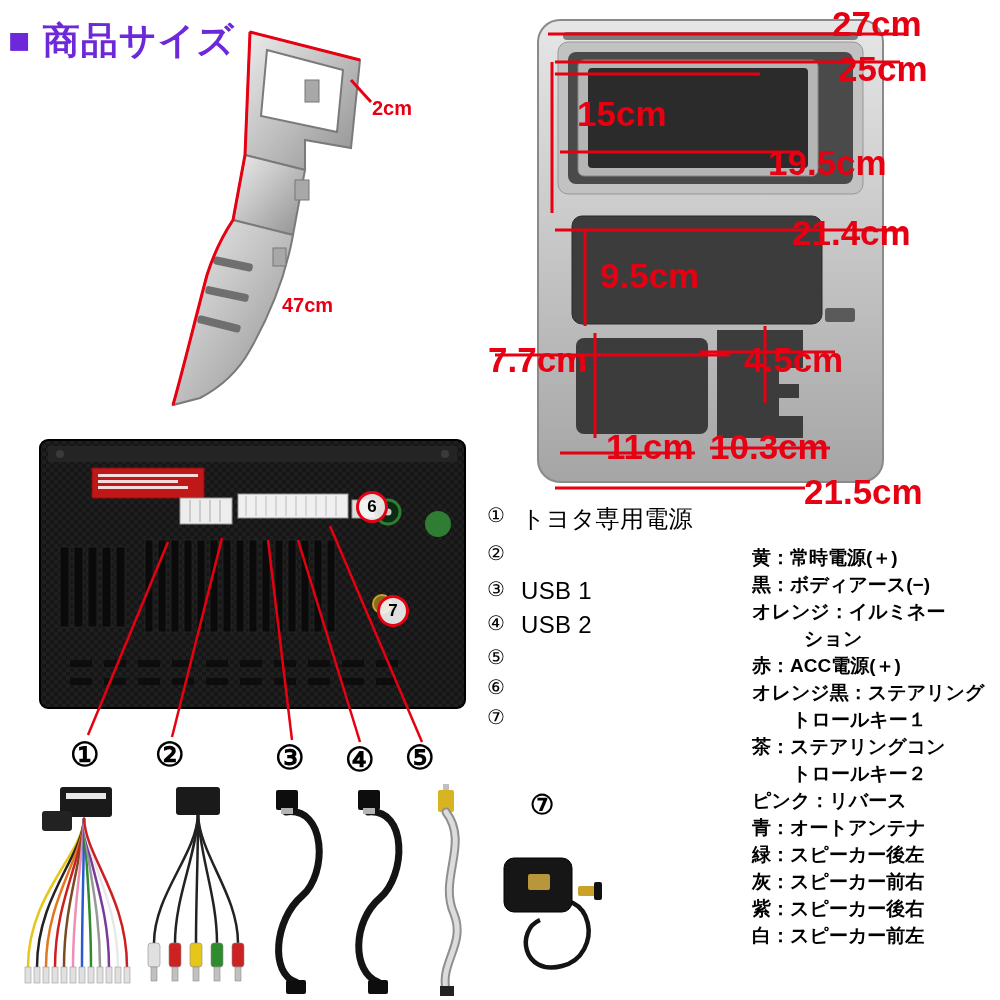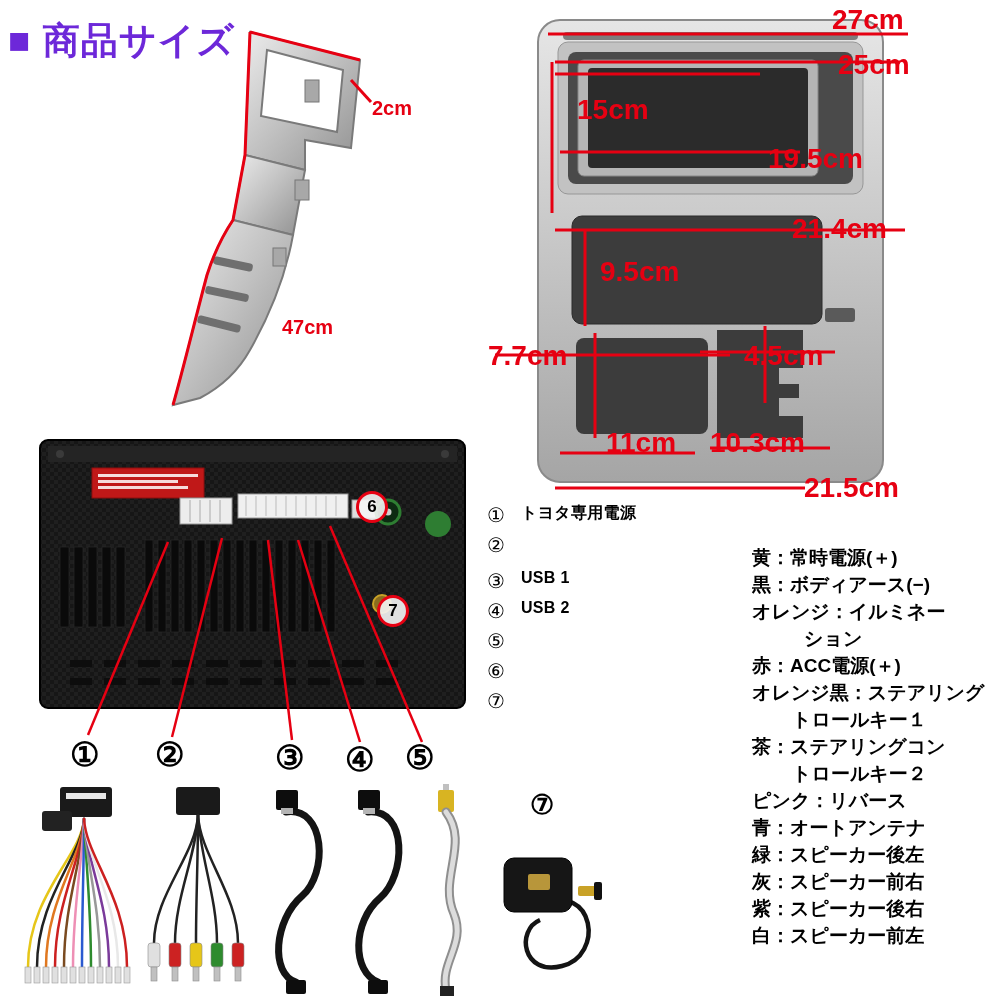--- a/index.html
+++ b/index.html
@@ -1,28 +1,28 @@
 <!DOCTYPE html>
 <html><head>
 <meta charset="utf-8">
 <style>
   html,body{margin:0;padding:0;background:#fff;}
   .page{position:relative;width:1000px;height:1000px;background:#ffffff;overflow:hidden;
         font-family:"Liberation Sans",sans-serif;color:#000;}
   .heading{position:absolute;font-size:37px;font-weight:700;color:#6d28d9;letter-spacing:1px;white-space:nowrap;}
-  .dim{position:absolute;font-size:28px;font-weight:800;color:#e60012;white-space:nowrap;}
+  .dim{position:absolute;font-size:35px;font-weight:800;color:#e60012;white-space:nowrap;}
   .dim.small{font-size:20px;}
   .badge{position:absolute;width:26px;height:26px;border:3px solid #e60012;border-radius:50%;
          background:rgba(245,245,245,.9);color:#000;font-size:17px;font-weight:800;
          display:flex;align-items:center;justify-content:center;}
   .co-num{position:absolute;font-size:33px;font-weight:700;color:#000;}
   .wl{position:absolute;left:487px;top:503px;width:280px;}
   .wl-row{display:flex;margin-bottom:6px;}
   .wl-num{width:34px;flex:none;font-size:20px;}
-  .wl-text{font-size:16px;letter-spacing:.3px;font-weight:bold;}
+  .wl-text{font-size:24px;letter-spacing:.3px;}
   .legend{position:absolute;left:752px;top:544px;width:250px;}
   .legend-line{font-size:19px;line-height:27px;font-weight:600;white-space:nowrap;}
   .legend-line.cont1{padding-left:52px;}
   .legend-line.cont2{padding-left:40px;}
   .gps-label{position:absolute;left:530px;top:789px;font-size:27px;font-weight:700;}
   .abs{position:absolute;}
   svg{display:block;}
 </style>
 </head>
 <body>
@@ -47,21 +47,21 @@
       <rect x="50" y="270" width="44" height="8" rx="3" fill="#6f6f6f" transform="rotate(12 72 274)"></rect>
       <rect x="42" y="300" width="44" height="8" rx="3" fill="#6f6f6f" transform="rotate(14 64 304)"></rect>
       <rect x="150" y="60" width="14" height="22" fill="#a8a8a8" stroke="#777"></rect>
       <rect x="140" y="160" width="14" height="20" fill="#a8a8a8" stroke="#777"></rect>
       <rect x="118" y="228" width="13" height="18" fill="#a8a8a8" stroke="#777"></rect>
       <path d="M95 12 L205 40 M95 12 L90 135 L78 200 C70 212 60 230 52 255 C40 300 28 350 18 385" fill="none" stroke="#e60012" stroke-width="3"></path>
       <line x1="196" y1="60" x2="216" y2="82" stroke="#e60012" stroke-width="3"></line>
     </svg>
   </div>
   <div class="dim small" style="left:372px;top:97px">2cm</div>
-  <div class="dim small" style="left:282px;top:316px">47cm</div>
+  <div class="dim small" style="left:282px;top:294px">47cm</div>
 
   <div class="abs" style="left:485px;top:8px;width:430px;height:495px">
     <svg width="430" height="495" viewBox="0 0 430 495">
       <defs>
         <linearGradient id="sil2" x1="0" y1="0" x2="0" y2="1">
           <stop offset="0" stop-color="#e6e6e6"></stop>
             <stop offset="0.5" stop-color="#c6c6c6"></stop>
             <stop offset="1" stop-color="#a5a5a5"></stop>
         </linearGradient>
       </defs>

